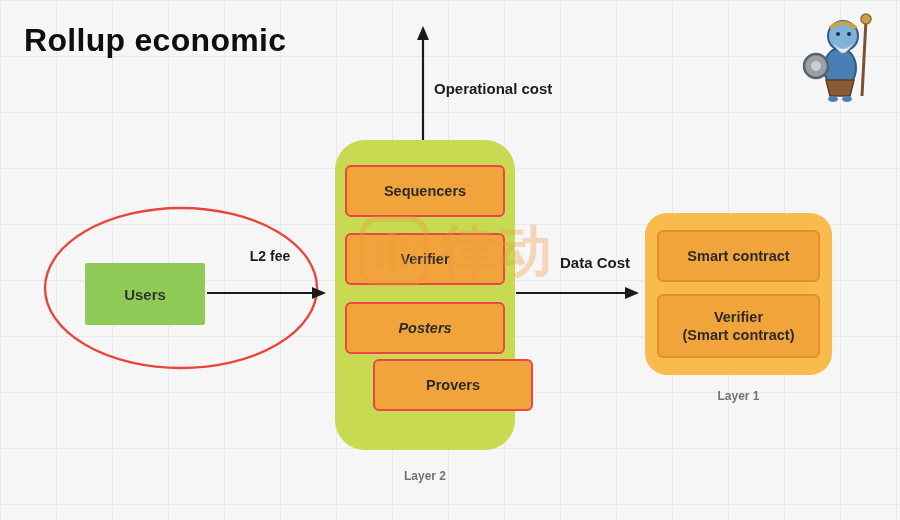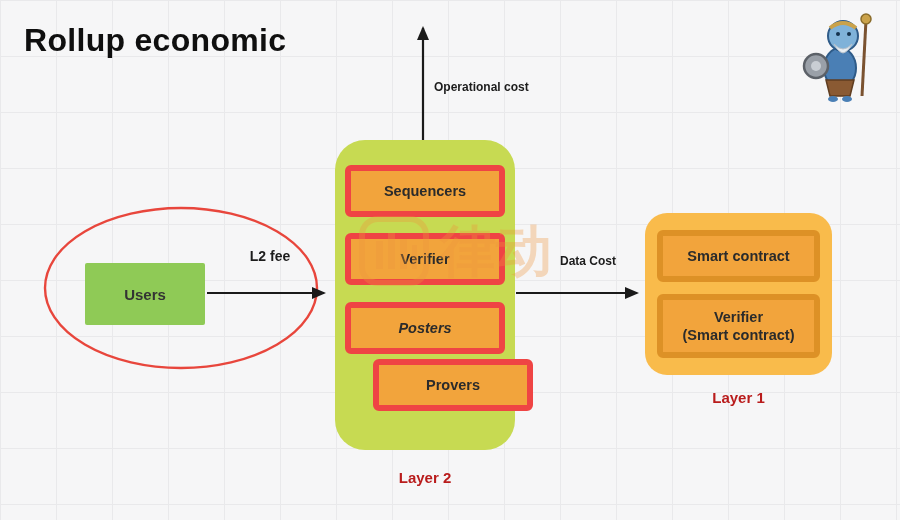--- a/index.html
+++ b/index.html
@@ -33,21 +33,21 @@
   }
 
   
   .layer2-container {
     left:335px; top:140px; width:180px; height:310px;
     background:#c7da52; border-radius:30px;
     z-index:1;
   }
   .inner-box {
     position:absolute;
-    background:#f2a43c; border:6px solid #ef4444; border-radius:6px;
+    background:#f2a43c; border:2px solid #ef4444; border-radius:6px;
     display:flex; align-items:center; justify-content:center;
     font-weight:700; font-size:14.5px; color:#2b2b2b;
     text-align:center; z-index:2;
   }
   .l2-item { left:345px; width:160px; height:52px; }
   .l2-i0 { top:165px; }
   .l2-i1 { top:233px; }
   .l2-i2 { top:302px;font-style:italic; }
   .l2-i3 { top:359px;margin-left:28px; }
 
@@ -55,28 +55,28 @@
   .layer1-container {
     left:645px; top:213px; width:187px; height:162px;
     background:#f9bb4b; border-radius:22px;
     z-index:1;
   }
   .l1-item { left:657px; width:163px; border-color:#dd9126; }
   .l1-i0 { top:230px; height:52px; }
   .l1-i1 { top:294px; height:64px; white-space:pre-line; line-height:1.25; }
 
   .container-label {
-    font-weight:700; font-size:15px; color:#b91c1c;
+    font-weight:700; font-size:12px; color:#737373;
     text-align:center; z-index:2;
   }
   .layer2-label { left:335px; top:469px; width:180px; }
   .layer1-label { left:645px; top:389px; width:187px; }
 
   .edge-label {
-    font-weight:700; font-size:12px; color:#1c1c1c; z-index:5;
+    font-weight:700; font-size:15px; color:#1c1c1c; z-index:5;
   }
   .lbl-l2fee { left:215px; top:248px; width:110px; text-align:center; font-size:14px; }
   .lbl-opcost { left:434px; top:80px; }
   .lbl-datacost { left:538px; top:254px;margin-left:22px; }
 
   .diagram-overlay {
     position:absolute; left:0; top:0; width:900px; height:520px;
     z-index:4; pointer-events:none;
   }
 

